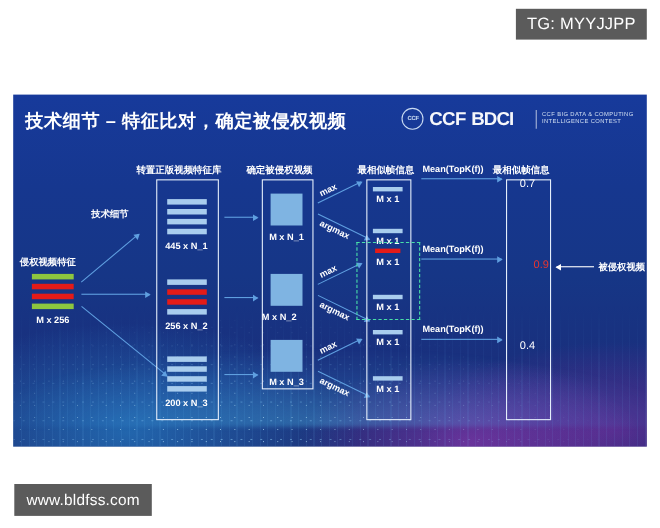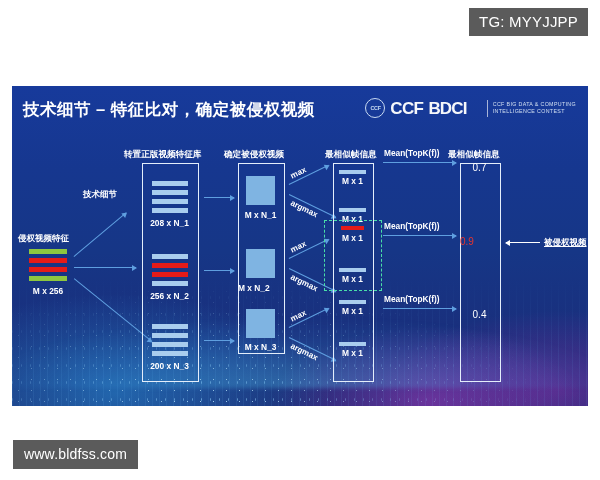--- a/index.html
+++ b/index.html
@@ -314,21 +314,21 @@
   <div class="diag" style="left:62px; top:192px; width:100px; transform:rotate(39deg);"></div>
 
   <div class="outline-box" style="left:130px; top:77px; width:55px; height:217px;"></div>
 
   <div class="stack" style="left:140px; top:95px; width:36px; height:34px;">
     <div class="bar" style="top:0px;"></div>
     <div class="bar" style="top:9px;"></div>
     <div class="bar" style="top:18px;"></div>
     <div class="bar" style="top:27px;"></div>
   </div>
-  <div class="cell-label" style="left:131px; top:132px; width:53px;">208 x N_1</div>
+  <div class="cell-label" style="left:131px; top:132px; width:53px;">445 x N_1</div>
 
   <div class="stack" style="left:140px; top:168px; width:36px; height:34px;">
     <div class="bar" style="top:0px;"></div>
     <div class="bar red" style="top:9px;"></div>
     <div class="bar red" style="top:18px;"></div>
     <div class="bar" style="top:27px;"></div>
   </div>
   <div class="cell-label" style="left:131px; top:205px; width:53px;">256 x N_2</div>
 
   <div class="stack" style="left:140px; top:238px; width:36px; height:34px;">
@@ -395,19 +395,19 @@
   <div class="arrow" style="left:371px; top:76px; width:73px;"></div>
 
   <div class="mean-label" style="left:372px; top:135px;">Mean(TopK(f))</div>
   <div class="arrow" style="left:371px; top:149px; width:73px;"></div>
 
   <div class="mean-label" style="left:372px; top:208px;">Mean(TopK(f))</div>
   <div class="arrow" style="left:371px; top:222px; width:73px;"></div>
 
   <div class="outline-box" style="left:448px; top:77px; width:39px; height:217px;"></div>
   <div class="score" style="left:448px; top:76px; width:39px; text-align:center;">0.7</div>
-  <div class="score hl" style="left:448px; top:150px; width:39px; text-align:left;">0.9</div>
+  <div class="score hl" style="left:448px; top:150px; width:39px; text-align:right;">0.9</div>
   <div class="score" style="left:448px; top:223px; width:39px; text-align:center;">0.4</div>
 
   <div class="left-arrow" style="left:494px; top:156px; width:34px;"></div>
-  <div class="label" style="left:532px; top:151px;text-decoration:underline;">被侵权视频</div>
+  <div class="label" style="left:532px; top:151px;">被侵权视频</div>
 
 </div>
 
 </body></html>

